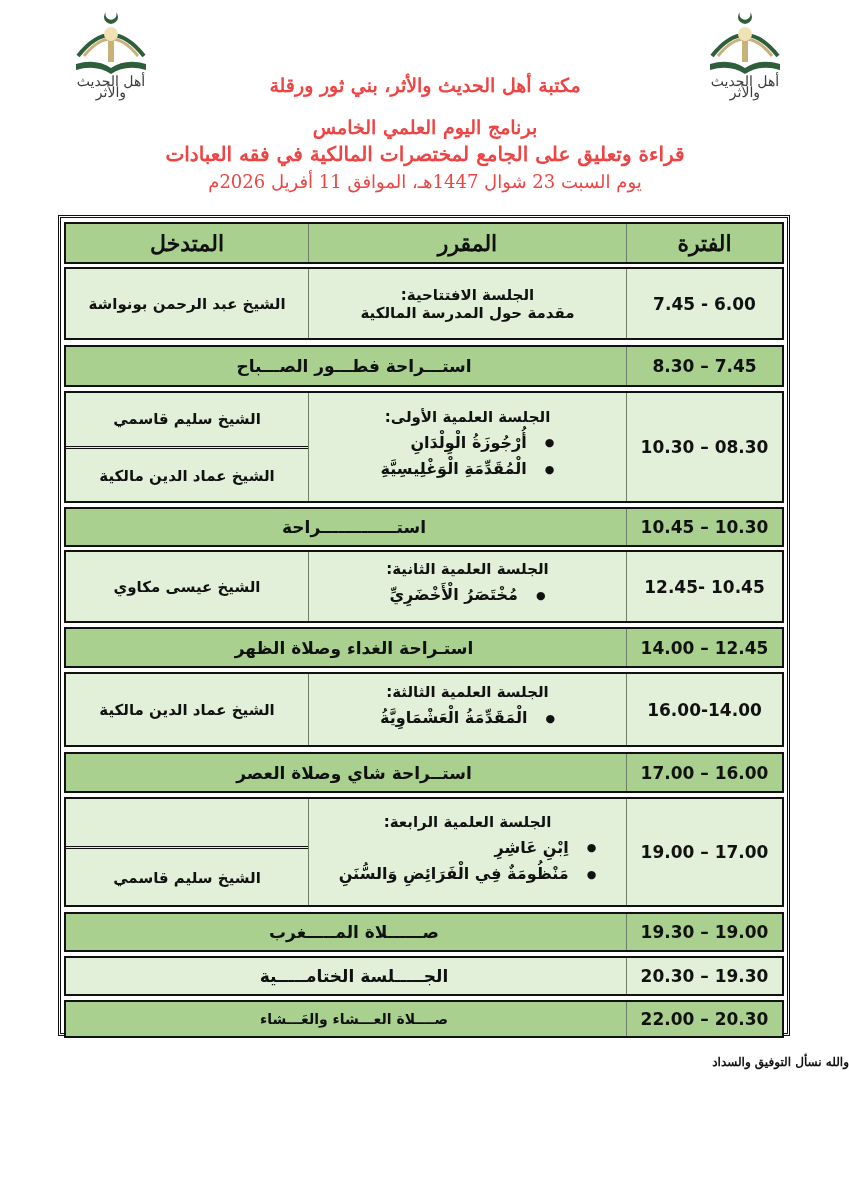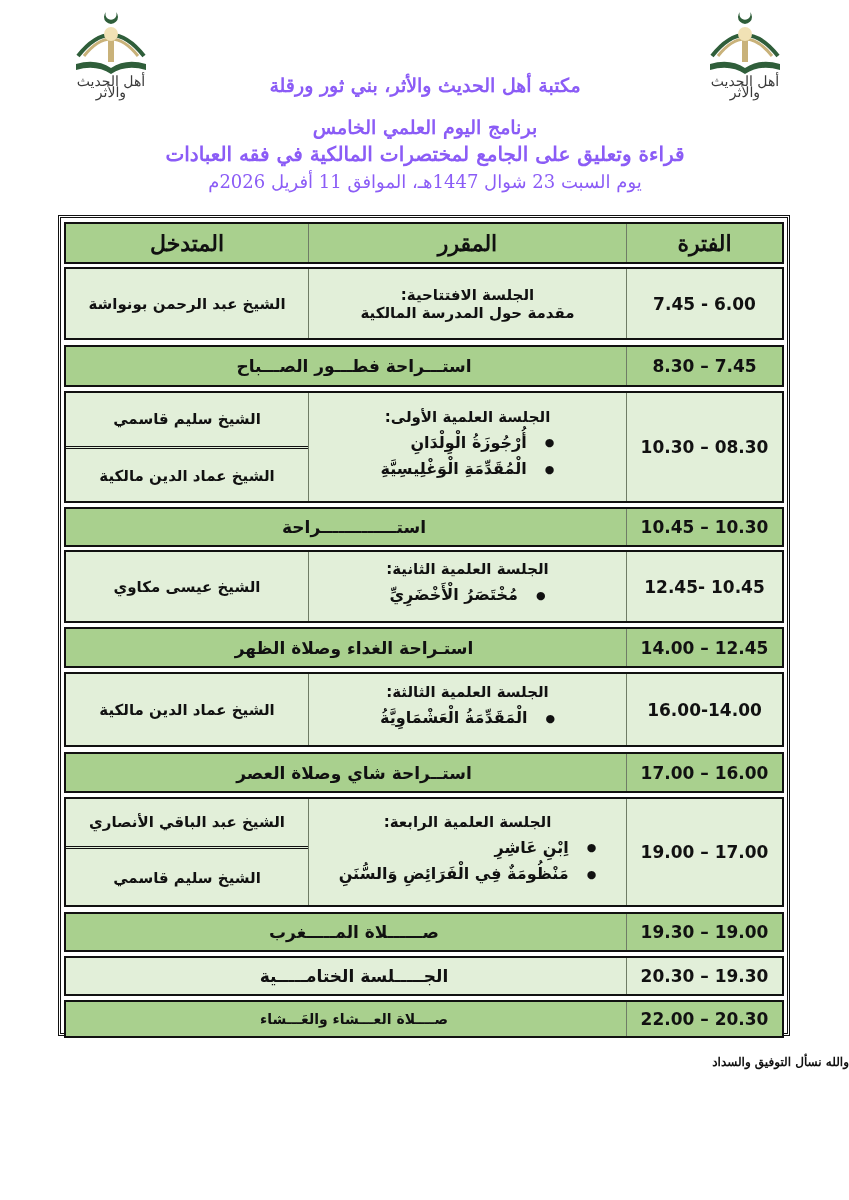--- a/index.html
+++ b/index.html
@@ -4,21 +4,21 @@
 <style>
   html, body { margin:0; padding:0; background:#ffffff; }
   body { width:849px; height:1200px; position:relative; overflow:hidden;
          font-family:"DejaVu Sans", sans-serif; color:#111; direction:rtl; }
   .logo { position:absolute; top:6px; width:90px; height:92px; }
   .logo.left { left:66px; }
   .logo.right { left:700px; }
   .logo-caption { position:absolute; bottom:0; left:0; width:100%; text-align:center;
                   font-family:"DejaVu Serif", serif; font-size:14px; color:#3a3a3a; line-height:11px; }
   .heading { position:absolute; top:72px; left:120px; width:610px; text-align:center;
-             font-family:"DejaVu Serif", serif; font-weight:bold; color:#8b5cf6; }
+             font-family:"DejaVu Serif", serif; font-weight:bold; color:#ef4444; }
   .heading .l1 { font-size:19px; line-height:27px; }
   .heading .l2 { font-size:19px; line-height:27px;margin-top:15px; }
   .heading .l3 { font-size:20px; line-height:27px; }
   .heading .l4 { font-size:18px; line-height:27px; font-weight:normal; }
 
   .frame { position:absolute; left:58px; top:215px; width:726px; height:815px;
            border:3px double #111; box-sizing:content-box; }
   .row { position:absolute; left:3px; right:3px; border:2px solid #111; box-sizing:border-box; }
   .cell { position:absolute; top:0; bottom:0; display:flex; align-items:center; justify-content:center;
           text-align:center; box-sizing:border-box; }
@@ -200,23 +200,20 @@
       </div>
     <div class="cell c-subj">
       <div class="subj-block">
         <span>الجلسة العلمية الرابعة:</span>
         <ul class="subj-list">
           <li><span class="bullet">●</span><span>اِبْنِ عَاشِرِ</span></li>
           <li><span class="bullet">●</span><span>مَنْظُومَةٌ فِي الْفَرَائِضِ وَالسُّنَنِ</span></li>
         </ul>
       </div>
     </div>
-    <div class="cell c-spk" style="bottom:60px;">
-        <span class="spk-text">الشيخ عبد الباقي الأنصاري</span>
-      </div>
     <div class="spk-split" style="top:47px;"></div>
     <div class="cell c-spk" style="top:52px;">
         <span class="spk-text">الشيخ سليم قاسمي</span>
       </div>
   </div>
 
   <div class="row dark" style="top:694px;height:40px;">
     <div class="cell c-time">
         <span class="time-text">19.30 – 19.00</span>
       </div>

